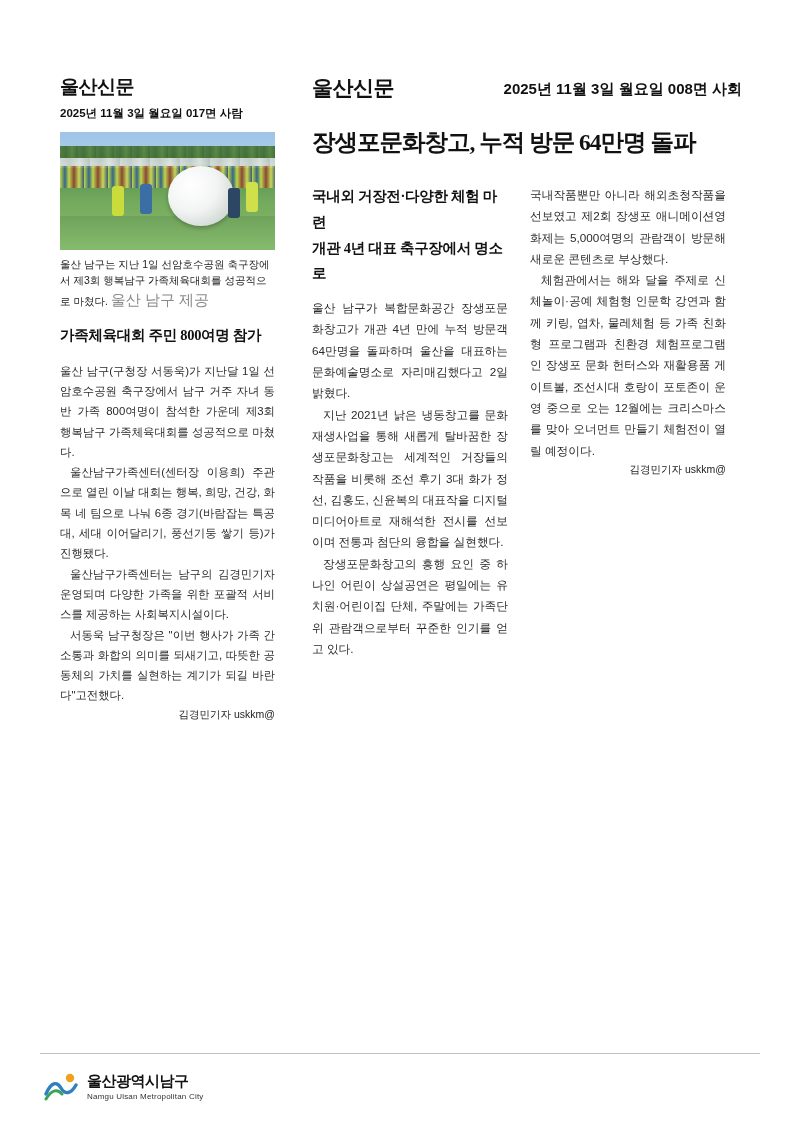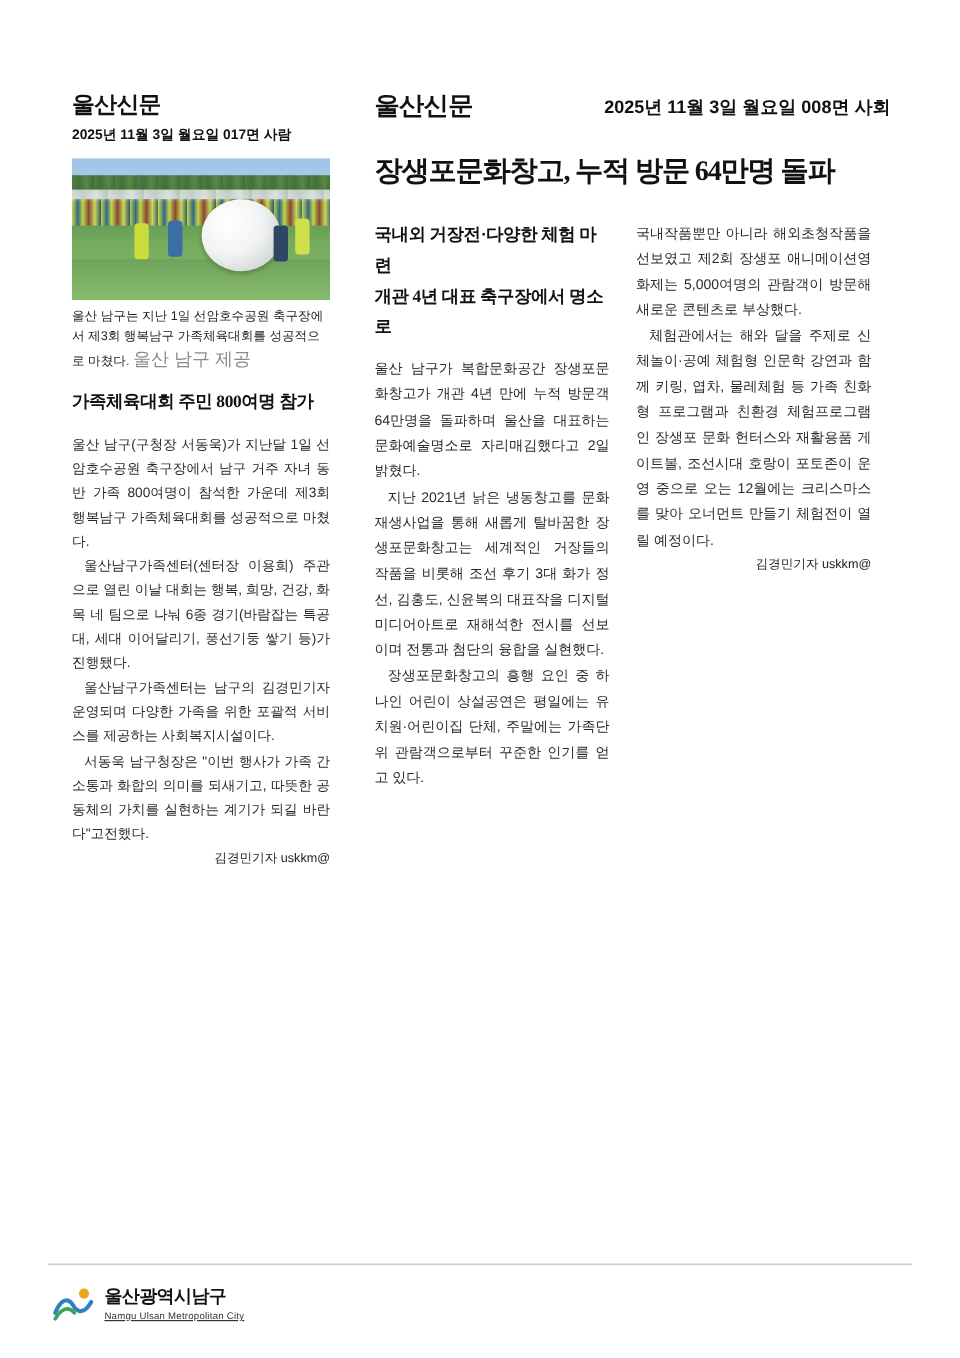--- a/index.html
+++ b/index.html
@@ -215,21 +215,20 @@
     letter-spacing: -0.5px;
     color: #111;
     line-height: 1.1;
   }
   .logo-text-en {
     font-family: "Liberation Sans", sans-serif;
     font-size: 8px;
     color: #333;
     letter-spacing: .2px;
     margin-top: 2px;
-    text-decoration: underline;
   }
 </style>
 </head>
 <body>
 
 <div class="page">
 
   <div class="left-col">
 
     <div class="masthead-left">울산신문</div>

